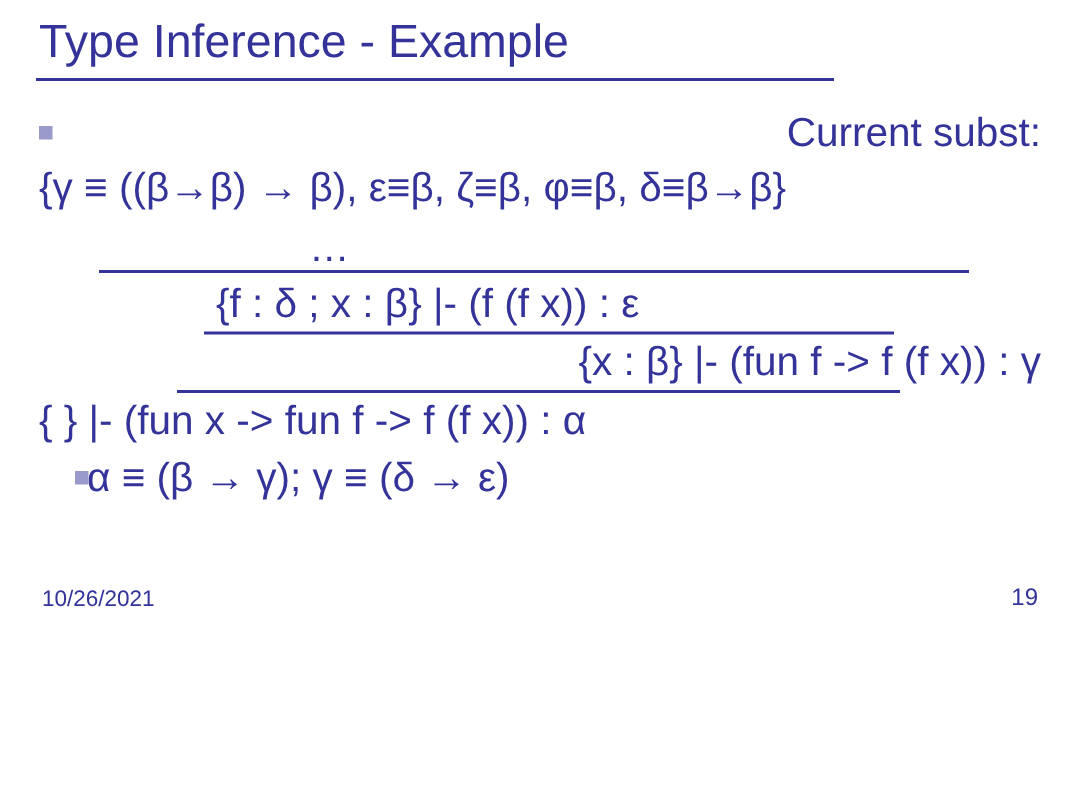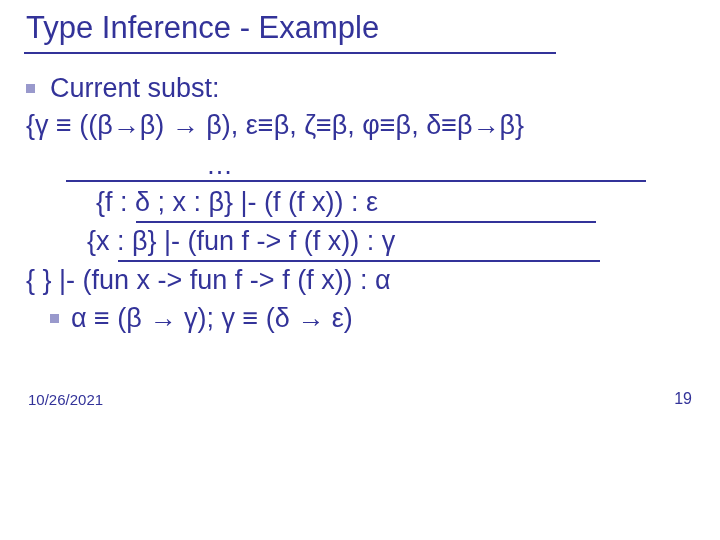--- a/index.html
+++ b/index.html
@@ -40,20 +40,21 @@
     top: 70px;
     left: 26px;
     right: 26px;
     font-size: 27px;
     line-height: 1.38;
   }
   .bullet-line {
     position: relative;
     padding-left: 24px;
     margin-bottom: 0;
+    text-align: right;
   }
   .bullet-line .sq {
     position: absolute;
     left: 0;
     top: 14px;
     width: 9px;
     height: 9px;
     background: #9999cc;
   }
   .no-bullet {
@@ -71,51 +72,51 @@
     height: 2px;
     background: #333399;
     width: 580px;
     margin-left: 40px;
     margin-top: -4px;
     margin-bottom: 2px;
   }
   .pline {
     white-space: nowrap;
   }
-  .p1 { margin-left: 70px; }
+  .p1 { margin-left: 118px; }
   .hr2 {
     position: relative;
     height: 2px;
     background: #333399;
     width: 460px;
     margin-left: 110px;
     margin-top: 0px;
     margin-bottom: 0px;
   }
-  .p2 { margin-left: 61px; }
+  .p2 { margin-left: 61px; text-align: right; }
   .hr3 {
     position: relative;
     height: 2px;
     background: #333399;
     width: 482px;
     margin-left: 92px;
     margin-top: 0px;
     margin-bottom: 0px;
   }
   .p3 { }
   .p4 { margin-left: 24px; position: relative; }
   .p4 .sq {
     position: absolute;
     left: 0;
     top: 14px;
     width: 9px;
     height: 9px;
     background: #9999cc;
   }
-  .p4 .txt { margin-left: 21px; display:inline-block; }
+  .p4 .txt { margin-left: 8px; display:inline-block; }
   .footer-date {
     position: absolute;
     left: 28px;
     bottom: 16px;
     font-size: 15px;
     color: #333399;
   }
   .footer-num {
     position: absolute;
     right: 28px;

